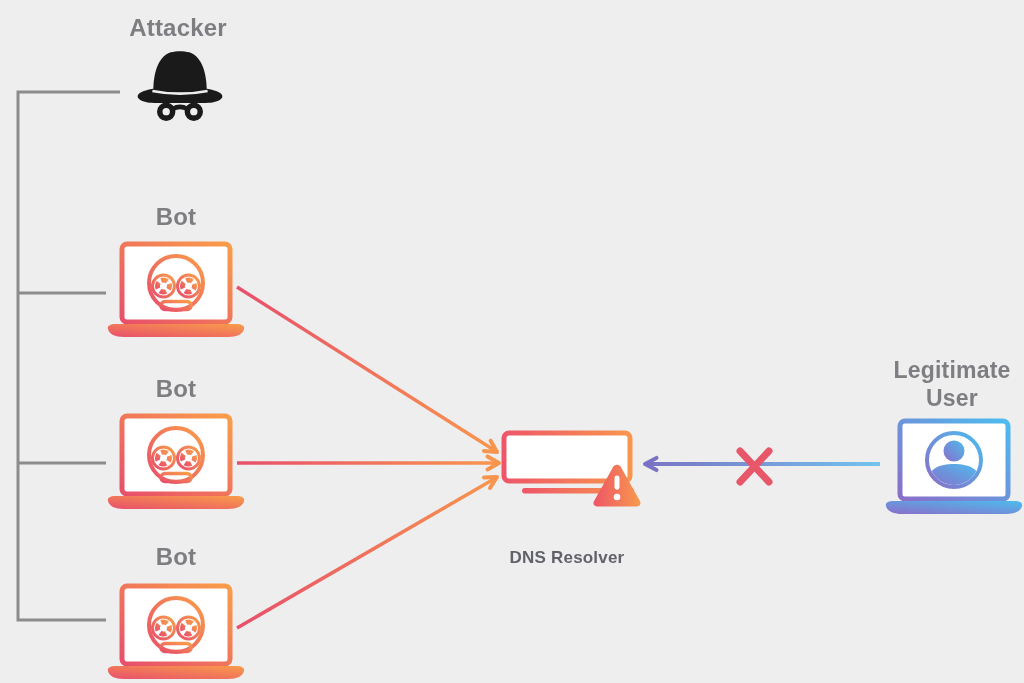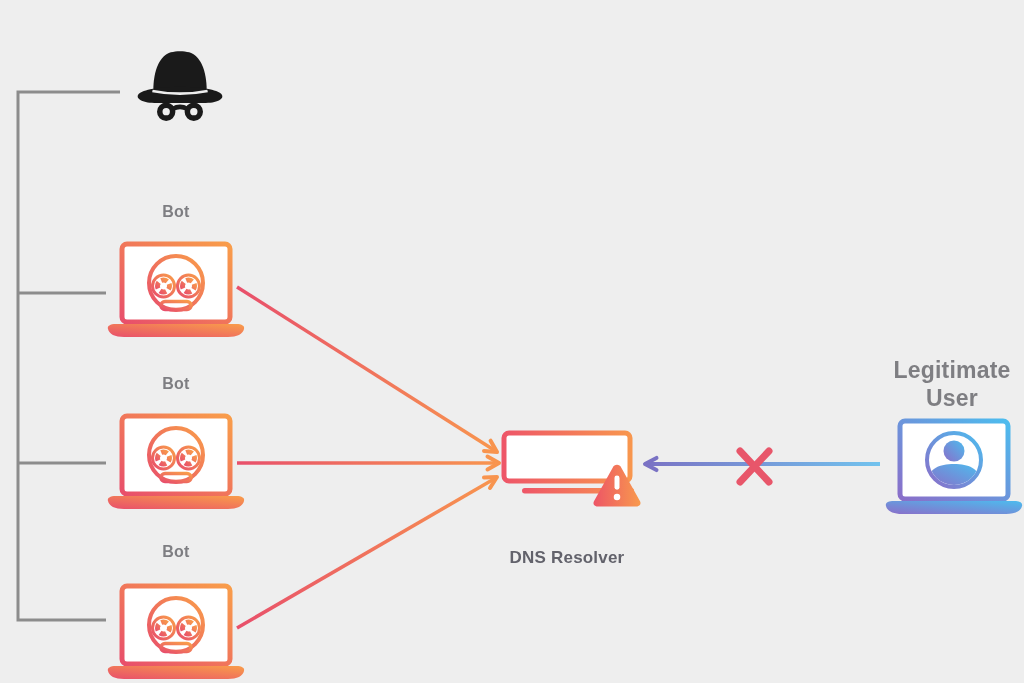--- a/index.html
+++ b/index.html
@@ -15,21 +15,21 @@
   }
   .abs{position:absolute;}
   .node-label{
     position:absolute;
     text-align:center;
     font-weight:700;
     color:var(--label-gray,#7e7e82);
     letter-spacing:.2px;
   }
   .lbl-attacker{left:98px;top:14px;width:160px;font-size:24px;}
-  .lbl-bot{width:140px;font-size:16px;text-align:center;}
+  .lbl-bot{width:140px;font-size:24px;text-align:center;}
   .lbl-bot-1{left:106px;top:203px;}
   .lbl-bot-2{left:106px;top:375px;}
   .lbl-bot-3{left:106px;top:543px;}
   .lbl-user{left:877px;top:356px;width:150px;font-size:23px;line-height:28px;}
   .lbl-resolver{
     left:492px;top:512px;width:150px;font-size:17px;
     color:var(--resolver-label-gray,#62626b);
     margin-top:36px;
   }
   .connector-path{stroke:var(--connector-gray,#8c8c8c);stroke-width:3;fill:none;}
@@ -101,20 +101,21 @@
     <g>
       <line x1="880" y1="464" x2="649" y2="464" stroke="url(#gau)" stroke-width="4"></line>
       <polyline points="656.5,457.9 645,464 656.5,470.1" fill="none" stroke="#7a72c4" stroke-width="4" stroke-linecap="round" stroke-linejoin="round"></polyline>
     </g>
     <g>
       <line class="xmark" x1="740" y1="451" x2="769" y2="482"></line>
       <line class="xmark" x1="769" y1="451" x2="740" y2="482"></line>
     </g>
   </svg>
 
+  <div class="node-label lbl-attacker">Attacker</div>
   <svg class="abs" style="left:134px;top:48px;" width="92" height="74" viewBox="0 0 100 80">
     <path class="spy" d="M21,46 C21,24 28,8 40,4.5 C46,2.8 54,2.8 60,4.5 C72,8 79,24 79,46 Z"></path>
     <path class="spy" d="M50,42 C32,42 12,44.5 6,49 C0,54 8,59.5 22,59.5 L78,59.5 C92,59.5 100,54 94,49 C88,44.5 68,42 50,42 Z"></path>
     <path d="M20,46.5 Q50,52.5 80,46.5" fill="none" stroke="#eeeeee" stroke-width="3"></path>
     <circle cx="35" cy="69" r="7" fill="none" stroke="#1a1a1a" stroke-width="6"></circle>
     <circle cx="65" cy="69" r="7" fill="none" stroke="#1a1a1a" stroke-width="6"></circle>
     <path d="M42,66 Q50,61.5 58,66" fill="none" stroke="#1a1a1a" stroke-width="5"></path>
   </svg>
 
   <div class="node-label lbl-bot lbl-bot-1">Bot</div>

